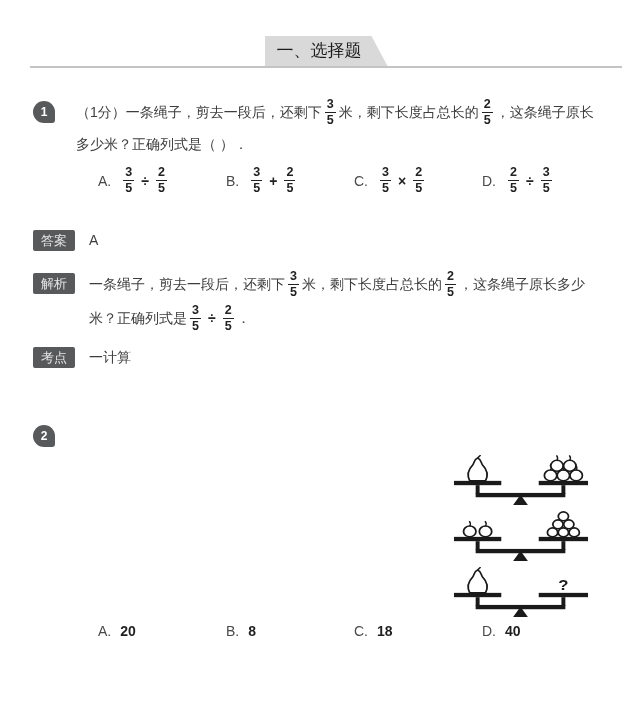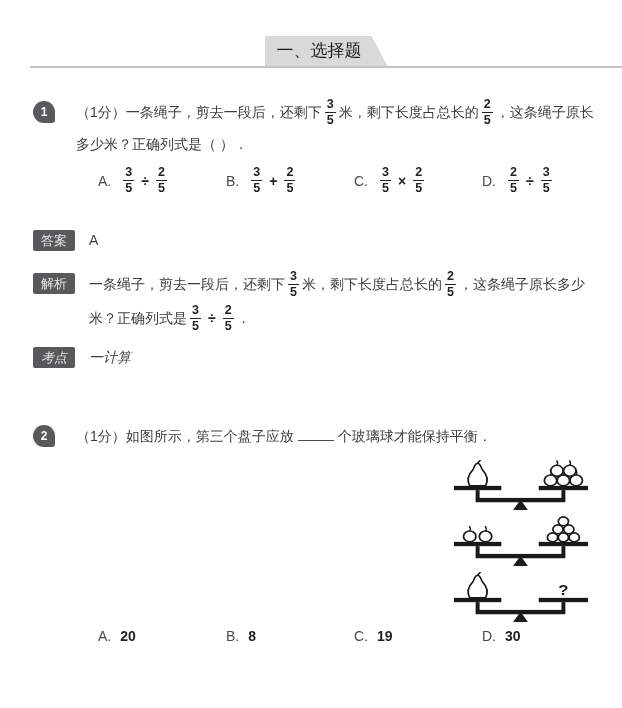--- a/index.html
+++ b/index.html
@@ -32,21 +32,21 @@
         font-weight:700;font-size:12.5px;line-height:1.15;margin:0 3px;color:#222;
         position:relative;top:-1px;}
   .frac .num{border-bottom:1.6px solid #222;padding:0 2px;}
   .frac .den{padding:0 2px;}
   .op{font-weight:700;margin:0 4px;color:#222;}
   .blank{display:inline-block;width:36px;height:13px;border-bottom:1.5px solid #4a4a4a;margin:0 4px;}
 
   .meta-row{display:flex;align-items:flex-start;margin:0 0 0 33px;}
   .meta-row.answer{margin-top:34px;}
   .meta-row.analysis{margin-top:22px;}
-  .meta-row.keypoint{margin-top:12px;font-style:italic;}
+  .meta-row.keypoint{margin-top:12px;}
   .badge{flex:0 0 auto;background:var(--badge,#58595b);color:#e5e5e5;font-size:13px;
          line-height:21px;height:21px;padding:0 8px;border-radius:2px;}
   .meta-text{margin-left:14px;font-size:14px;color:#3d3d3d;line-height:21px;}
   .analysis-text{width:500px;line-height:34px;margin-top:-6px;}
 
   .q2{margin-top:52px;}
   .figure{width:146px;margin:8px 24px 0 auto;}
   .figure svg{display:block;margin:0 0 6px;}
 
   .q2-options{display:flex;margin:4px 0 0 65px;}
@@ -157,21 +157,20 @@
   </div>
 
   <div class="meta-row keypoint">
     <span class="badge">考点</span>
     <span class="meta-text">一计算</span>
   </div>
 
   <div class="question q2">
     <div class="q-row">
       <span class="q-badge">2</span>
-      <div class="stem">（1分）如图所示，第三个盘子应放<span class="blank"></span>个玻璃球才能保持平衡．</div>
     </div>
 
     <div class="figure">
         <svg viewBox="0 0 140 58" width="138" height="50" preserveAspectRatio="none">
           <rect x="2" y="30" width="48" height="5" fill="#1a1a1a"></rect>
           <rect x="88" y="30" width="50" height="5" fill="#1a1a1a"></rect>
           <rect x="24" y="35" width="4" height="10" fill="#1a1a1a"></rect>
           <rect x="111" y="35" width="4" height="10" fill="#1a1a1a"></rect>
           <rect x="24" y="44" width="91" height="5" fill="#1a1a1a"></rect>
           <polygon points="62,58 77,58 69.5,46" fill="#1a1a1a"></polygon>
@@ -235,22 +234,22 @@
       <div class="option">
         <span class="opt-label">A.</span>
         <span class="opt-val">20</span>
       </div>
       <div class="option">
         <span class="opt-label">B.</span>
         <span class="opt-val">8</span>
       </div>
       <div class="option">
         <span class="opt-label">C.</span>
-        <span class="opt-val">19</span>
+        <span class="opt-val">18</span>
       </div>
       <div class="option">
         <span class="opt-label">D.</span>
-        <span class="opt-val">30</span>
+        <span class="opt-val">40</span>
       </div>
     </div>
   </div>
 
 </div>
 
 </body></html>

